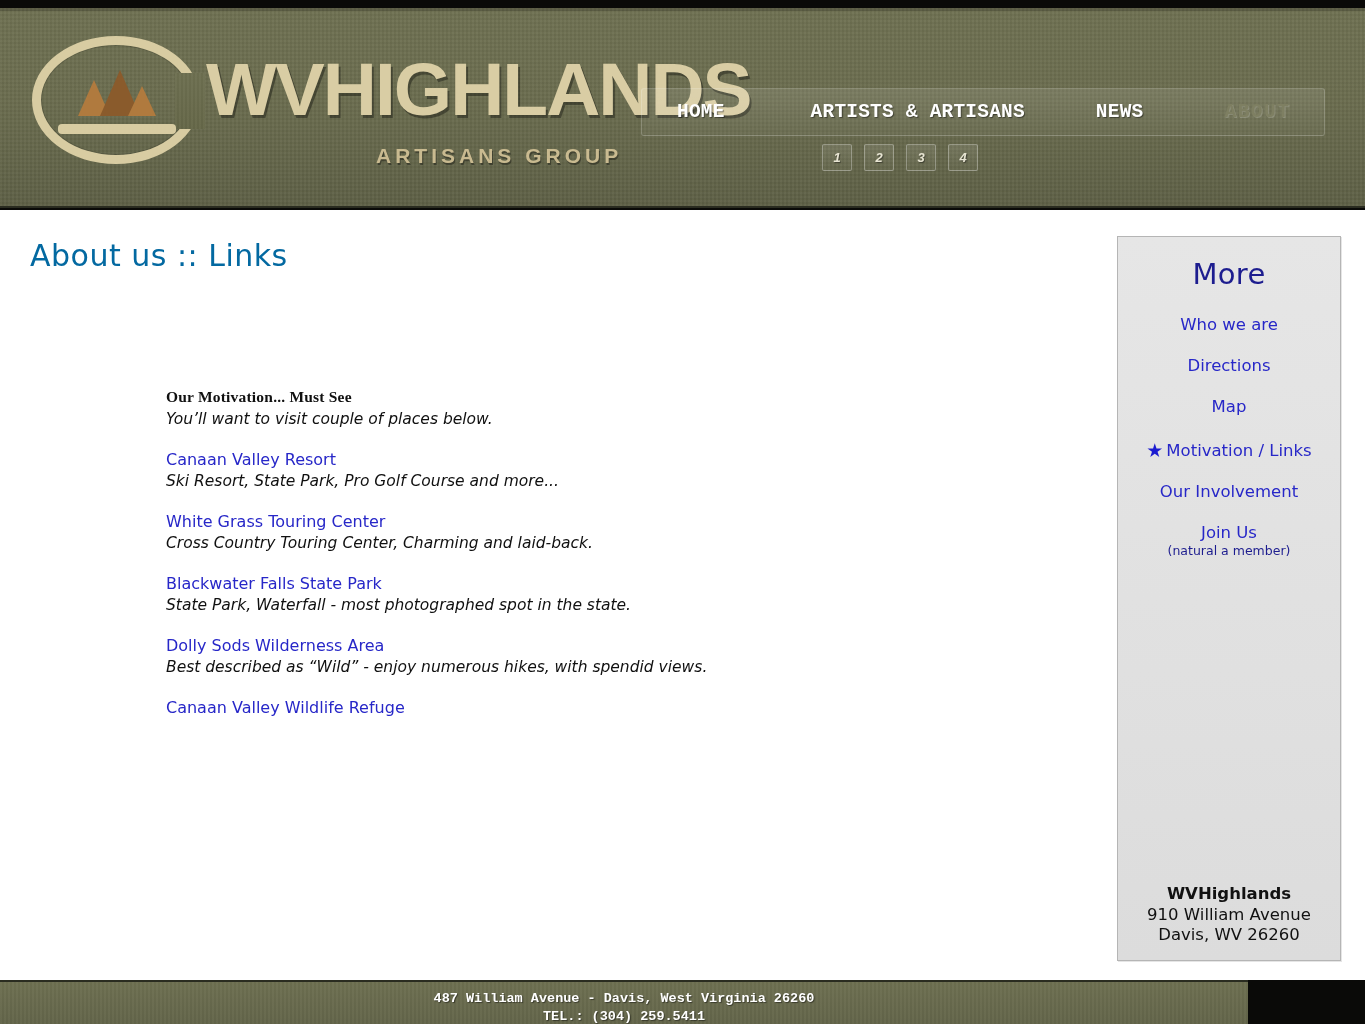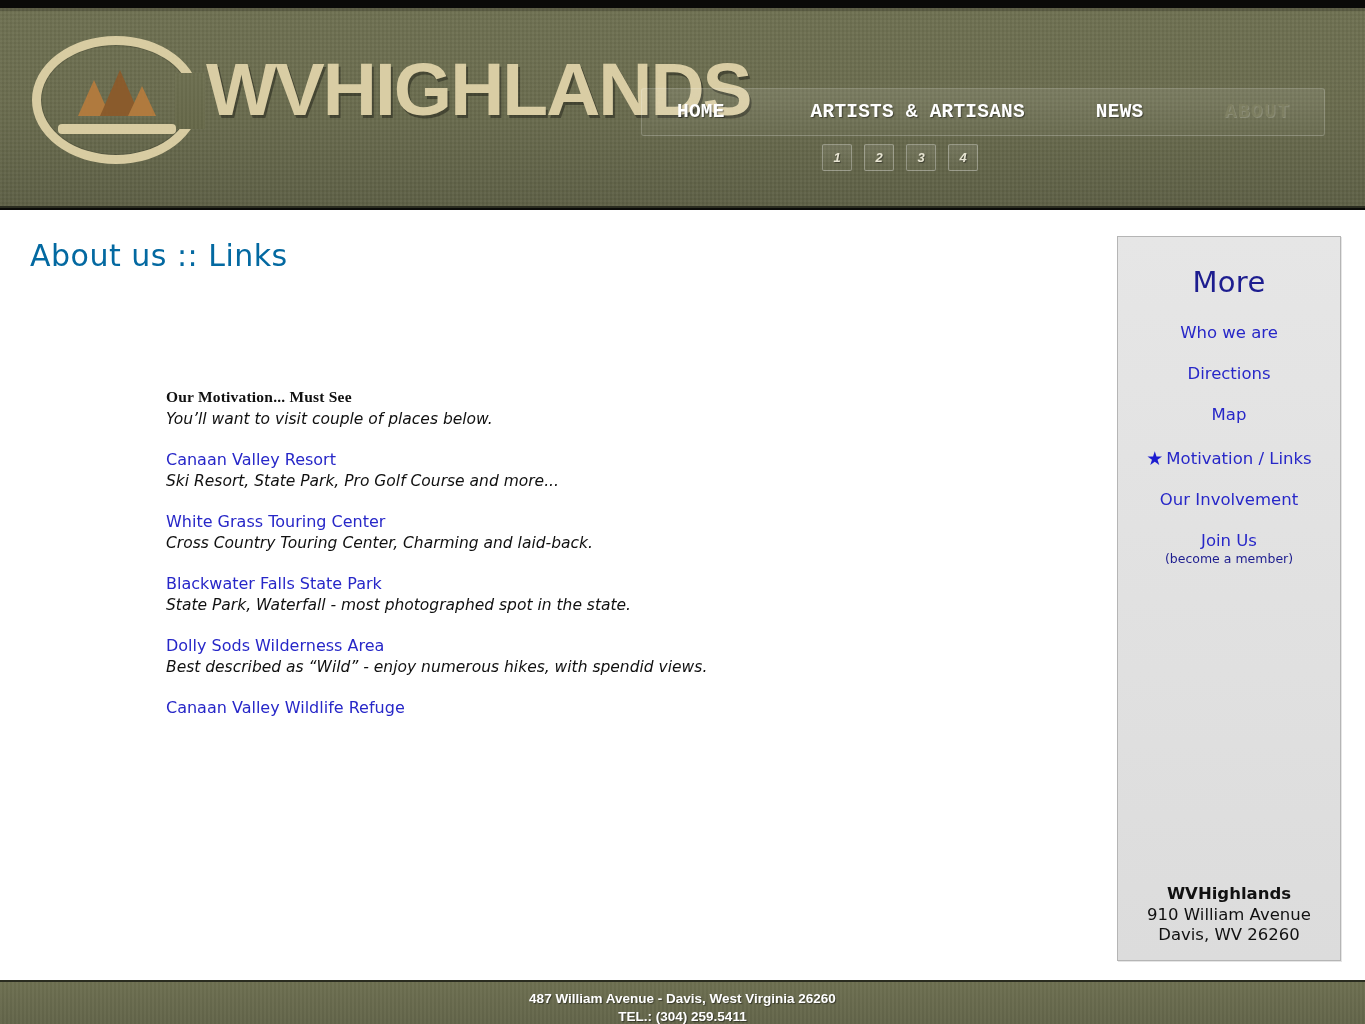--- a/index.html
+++ b/index.html
@@ -211,21 +211,21 @@
   #sidebar {
     position: absolute;
     left: 1117px; top: 26px;
     width: 224px; height: 725px;
     background: linear-gradient(180deg, #e6e6e6, #dcdcdc);
     border: 1px solid #b5b5b5;
     box-shadow: 1px 1px 0 rgba(0,0,0,.10);
   }
   #sidebar h2 {
     margin: 0;
-    padding-top: 28px;
+    padding-top: 20px;
     text-align: center;
     font-family: "DejaVu Sans", sans-serif;
     font-size: 29px;
     font-weight: normal;
     color: #1d1d8f;
     letter-spacing: .3px;
   }
   .side-link {
     text-align: center;
     font-family: "DejaVu Sans", sans-serif;
@@ -259,50 +259,52 @@
     font-size: 16.5px;
     color: #111;
     line-height: 1.25;
   }
   #sidebar-address .name { font-weight: bold; }
 
   
   #footer {
     position: absolute;
     left: 0; top: 980px;
-    width: 1365px; height: 44px;
+    width: 1248px; height: 44px;
     background:
       repeating-linear-gradient(90deg, rgba(255,255,255,.022) 0 2px, rgba(0,0,0,.03) 2px 4px),
       linear-gradient(180deg, #6e7051 0%, #63654a 100%);
     border-top: 2px solid #2a2c20;
     text-align: center;
     color: #ffffff;
     font-size: 13.5px;
     font-weight: bold;
     padding-top: 9px;
     text-shadow: 1px 1px 1px rgba(0,0,0,.45);
+    font-family: Liberation Mono, monospace;
   }
   #footer .line2 { margin-top: 3px; }
 </style>
 </head>
 <body>
 
 <div id="page">
 
   <div id="header">
 
     <div id="logo">
       <div class="ring"></div>
       <div class="mtn">
         <div class="p1"></div>
           <div class="p2"></div>
           <div class="p3"></div>
       </div>
       <div class="bar"></div>
       <div class="wordmark">WVHIGHLANDS</div>
+      <div class="subwordmark">ARTISANS GROUP</div>
     </div>
 
     <div id="nav">
       <div class="nav-item i0">HOME</div>
       <div class="nav-item i1">ARTISTS &amp; ARTISANS</div>
       <div class="nav-item i2">NEWS</div>
       <div class="nav-item active">ABOUT</div>
     </div>
 
     <div id="pager">
@@ -356,21 +358,21 @@
       </div>
       <div class="side-link">
         <span class="star">★</span><span>Motivation / Links</span>
       </div>
       <div class="side-link">
         <span>Our Involvement</span>
       </div>
       <div class="side-link">
         <span>Join Us</span>
       </div>
-      <div class="side-note">(become a member)</div>
+      <div class="side-note">(natural a member)</div>
 
       <div id="sidebar-address">
         <div class="name">WVHighlands</div>
         <div>910 William Avenue</div>
         <div>Davis, WV 26260</div>
       </div>
     </div>
   </div>
 
   <div id="footer">

